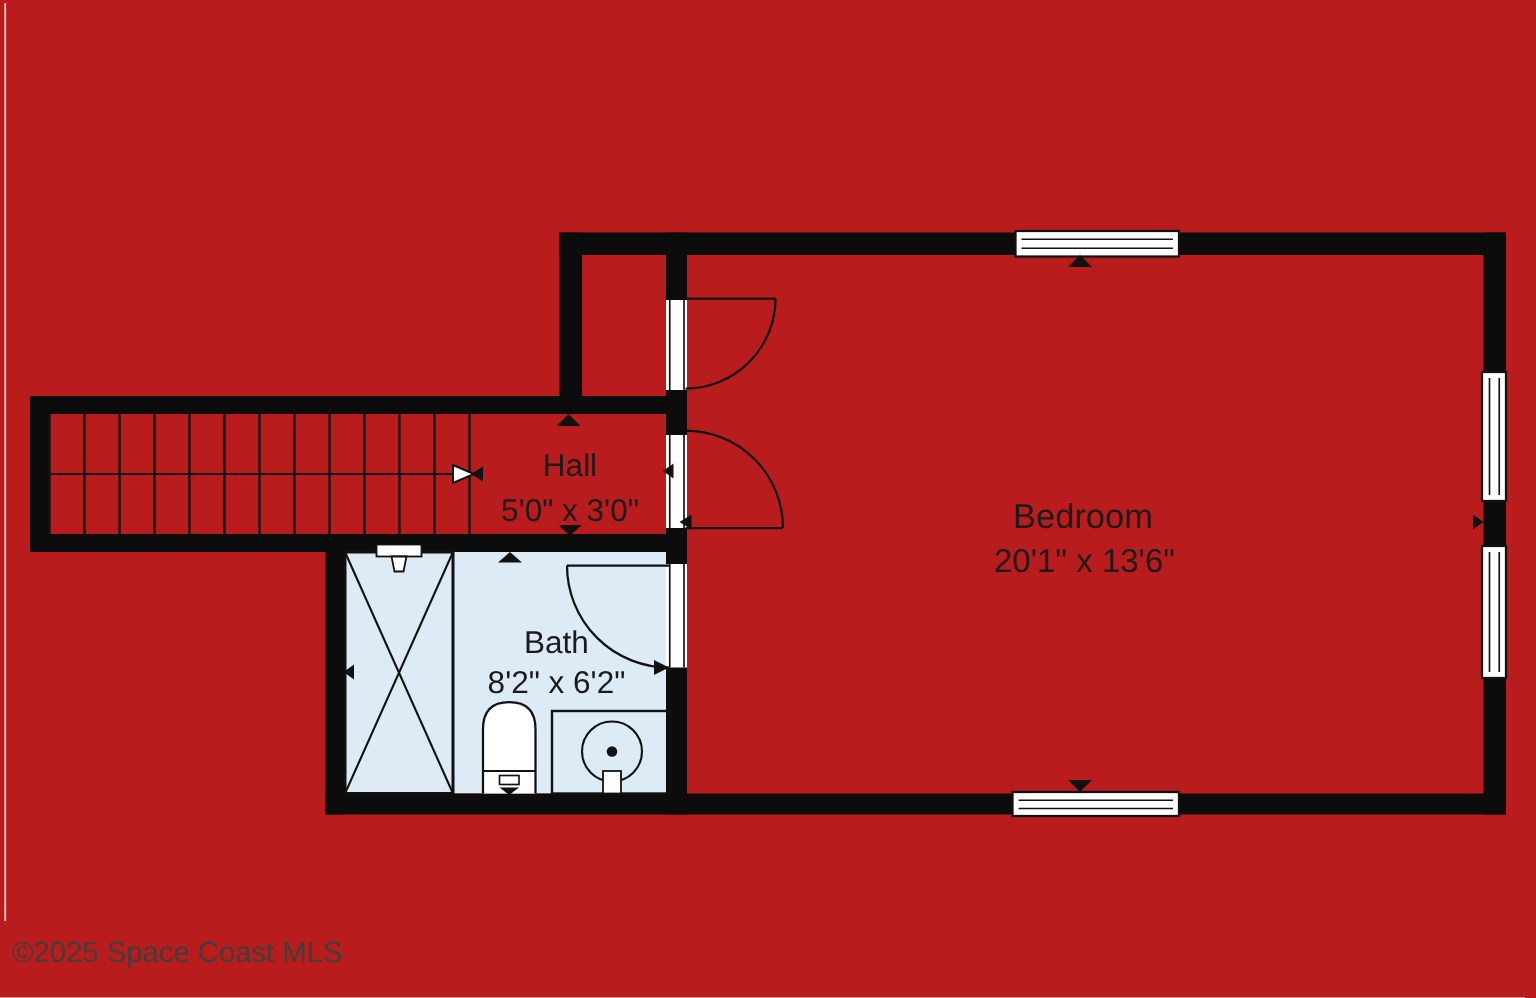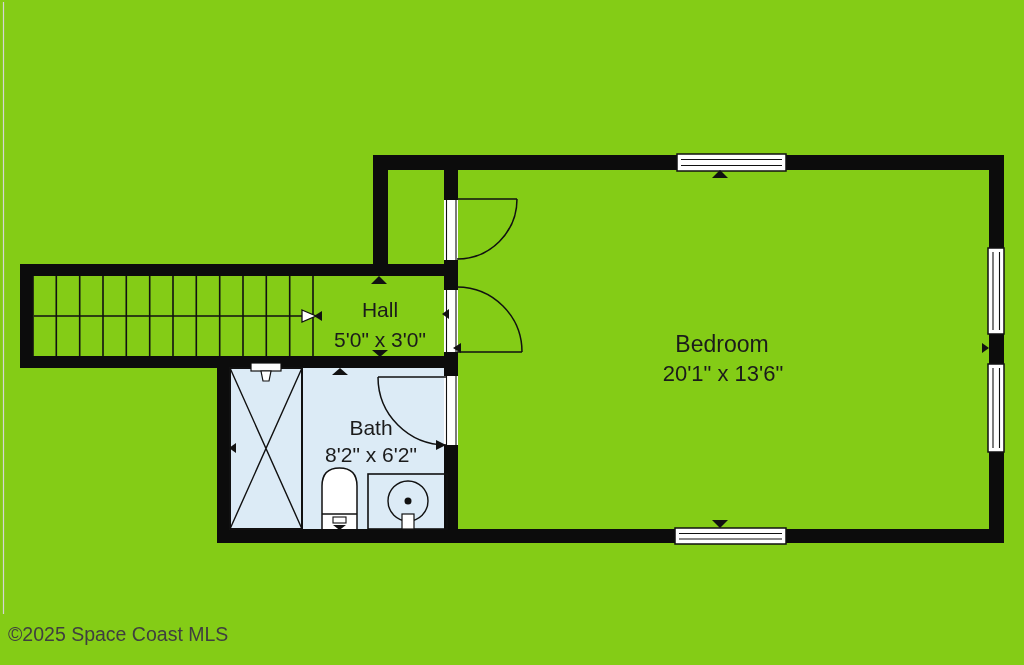--- a/index.html
+++ b/index.html
@@ -1,19 +1,19 @@
 <!DOCTYPE html>
 <html><head>
 <meta charset="utf-8">
 <style>
   html,body{margin:0;padding:0;background:#ffffff;}
   .stage{
     position:relative;
     width:1024px;height:665px;
-    background:#84cc16;
+    background:#b91c1c;
     overflow:hidden;
     font-family:"Liberation Sans", sans-serif;
   }
   svg{display:block;}
   text{font-family:"Liberation Sans", sans-serif;}
 </style>
 </head>
 <body>
 
 <div class="stage">

